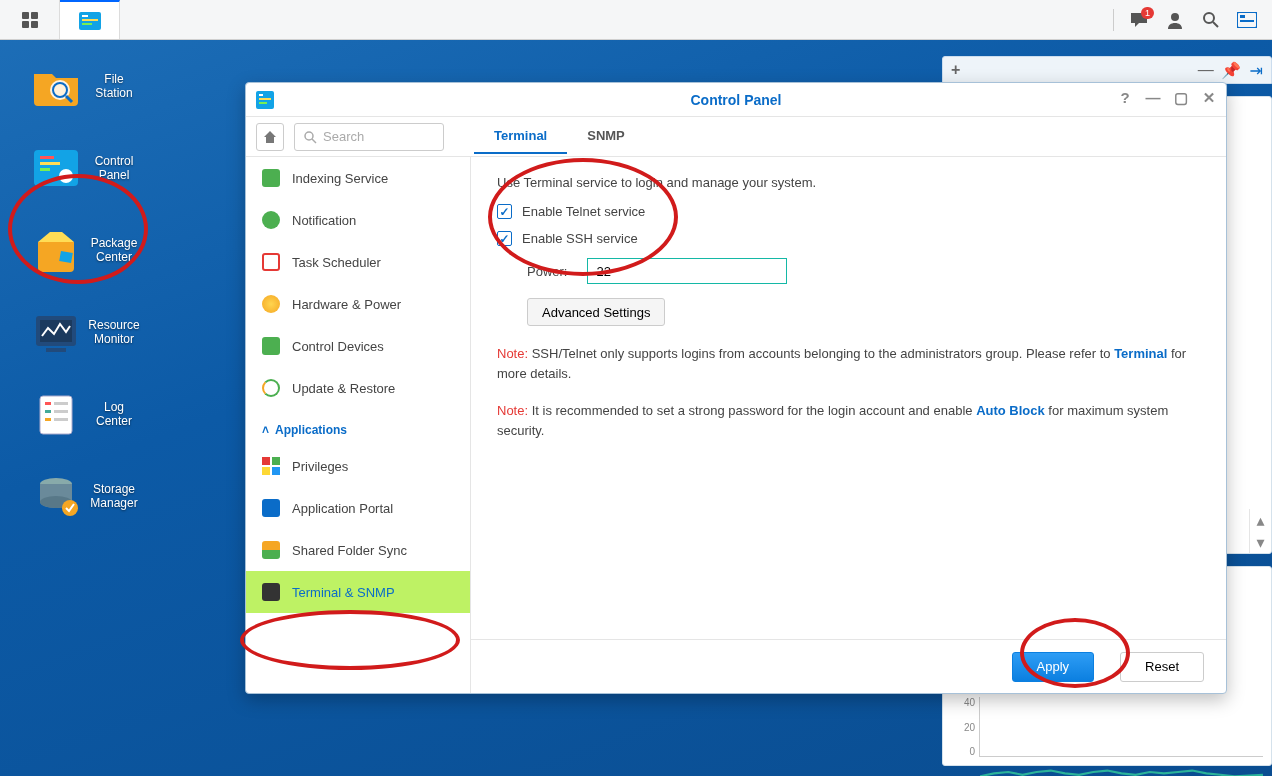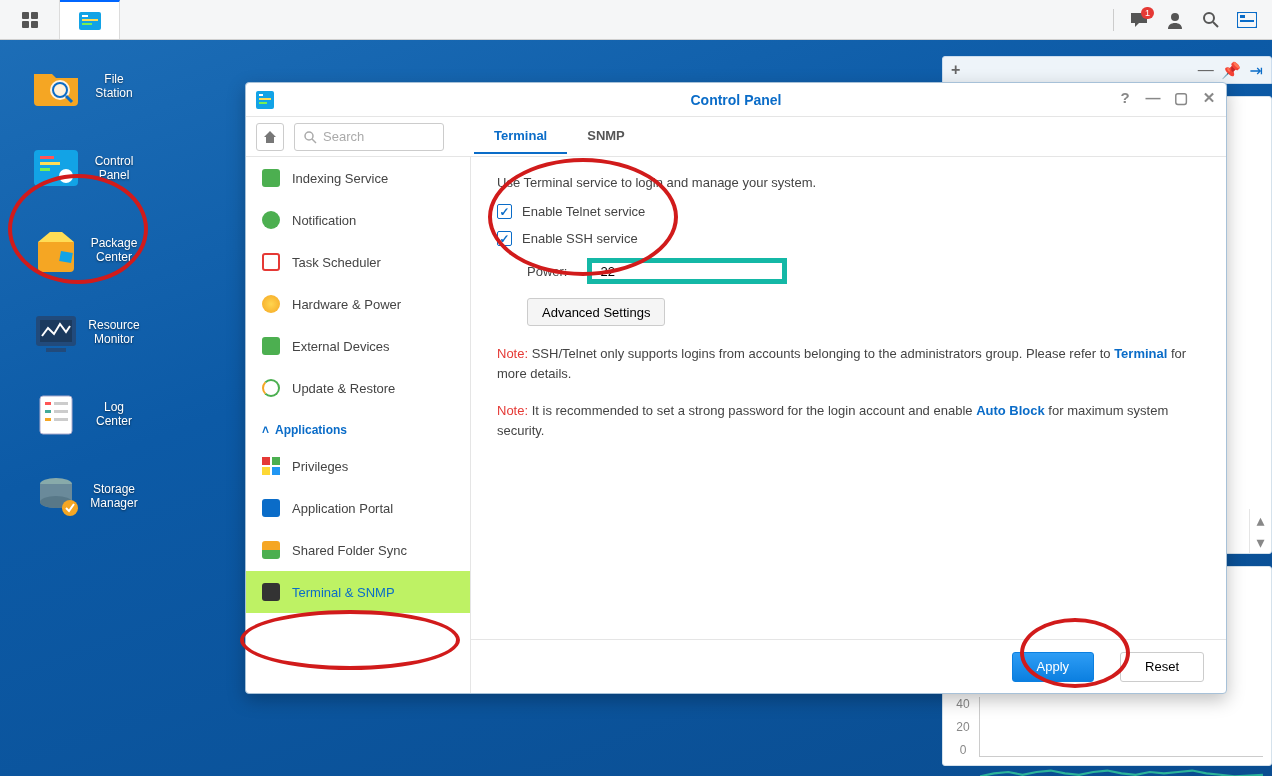--- a/index.html
+++ b/index.html
@@ -41,36 +41,36 @@
   .sb-item{display:flex;align-items:center;gap:12px;padding:12px 16px;cursor:pointer;}
   .sb-item.selected{background:#bef264;color:#0a6cc8;font-weight:500;}
   .sb-item .ic{width:18px;height:18px;flex-shrink:0;border-radius:3px;}
   .sb-head{padding:14px 16px 8px;color:#0a6cc8;font-weight:bold;font-size:12px;display:flex;align-items:center;gap:6px;}
 
   .content{flex:1;padding:18px 26px;position:relative;font-size:13px;color:#444;}
   .content p{margin-bottom:14px;}
   .chk{display:flex;align-items:center;gap:10px;margin-bottom:12px;}
   .chk-box{width:15px;height:15px;border:1px solid #0a6cc8;border-radius:2px;display:flex;align-items:center;justify-content:center;color:#0a6cc8;font-size:12px;font-weight:bold;}
   .port-row{display:flex;align-items:center;gap:20px;margin:6px 0 14px 30px;}
-  .port-row input{width:200px;height:26px;border:5px solid #14b8a6;padding:0 8px;font-size:13px;}
+  .port-row input{width:200px;height:26px;border:1px solid #14b8a6;padding:0 8px;font-size:13px;}
   .adv-btn{margin-left:30px;height:28px;padding:0 14px;border:1px solid #ccc;background:#f5f5f5;border-radius:3px;font-size:13px;cursor:pointer;}
   .note{margin-top:18px;line-height:1.5;}
   .note b.r{color:#e53935;font-weight:normal;}
   .note a{color:#0a6cc8;font-weight:bold;text-decoration:none;}
 
   .footer{position:absolute;bottom:0;left:0;right:0;height:54px;border-top:1px solid #e5e5e5;display:flex;align-items:center;justify-content:flex-end;gap:26px;padding:0 22px;}
   .btn{height:30px;padding:0 24px;border-radius:3px;font-size:13px;cursor:pointer;border:1px solid #ccc;background:#fff;}
   .btn.primary{background:linear-gradient(#2e9df5,#0b7fe0);color:#fff;border-color:#0b7fe0;}
 
   
   .widget-strip{position:absolute;top:56px;right:0;width:330px;bottom:10px;display:flex;flex-direction:column;gap:12px;z-index:10;}
   .widget-header{height:28px;background:#eef4f9;border:1px solid #cde;border-radius:3px 3px 0 0;display:flex;align-items:center;padding:0 8px;gap:8px;color:#666;font-size:16px;}
   .widget-box{flex:1;background:#fff;border:1px solid #d5e2ec;border-radius:3px;display:flex;flex-direction:column;}
   .chart-box{height:200px;background:#fff;border:1px solid #d5e2ec;border-radius:3px;padding:8px;display:flex;align-items:flex-end;}
-  .y-axis{font-size:12px;color:#888;display:flex;flex-direction:column;justify-content:space-between;height:60px;width:28px;text-align:right;padding-right:4px;align-items:center;}
+  .y-axis{font-size:10px;color:#888;display:flex;flex-direction:column;justify-content:space-between;height:60px;width:28px;text-align:right;padding-right:4px;}
   .spark{flex:1;height:60px;border-left:1px solid #ccc;border-bottom:1px solid #ccc;position:relative;}
   .spark svg{position:absolute;inset:0;}
 
   
   .grid4{width:16px;height:16px;display:grid;grid-template:repeat(2,7px)/repeat(2,7px);gap:2px;}
   .grid4 span{background:#555;border-radius:1px;}
 </style>
 </head>
 <body>
 
@@ -275,21 +275,21 @@
       <div class="sb-item">
           <span class="ic" style="border:2px solid #e53935;"></span>
           <span>Task Scheduler</span>
         </div>
       <div class="sb-item">
           <span class="ic" style="background:radial-gradient(#ffd54f,#f5a623);border-radius:50%;"></span>
           <span>Hardware &amp; Power</span>
         </div>
       <div class="sb-item">
           <span class="ic" style="background:#4caf50;"></span>
-          <span>External Devices</span>
+          <span>Control Devices</span>
         </div>
       <div class="sb-item">
           <span class="ic" style="border:2px solid #4caf50;border-left-color:#f5a623;border-radius:50%;"></span>
           <span>Update &amp; Restore</span>
         </div>
 
       <div class="sb-head">
         <span>˄</span>
         <span>Applications</span>
       </div>

